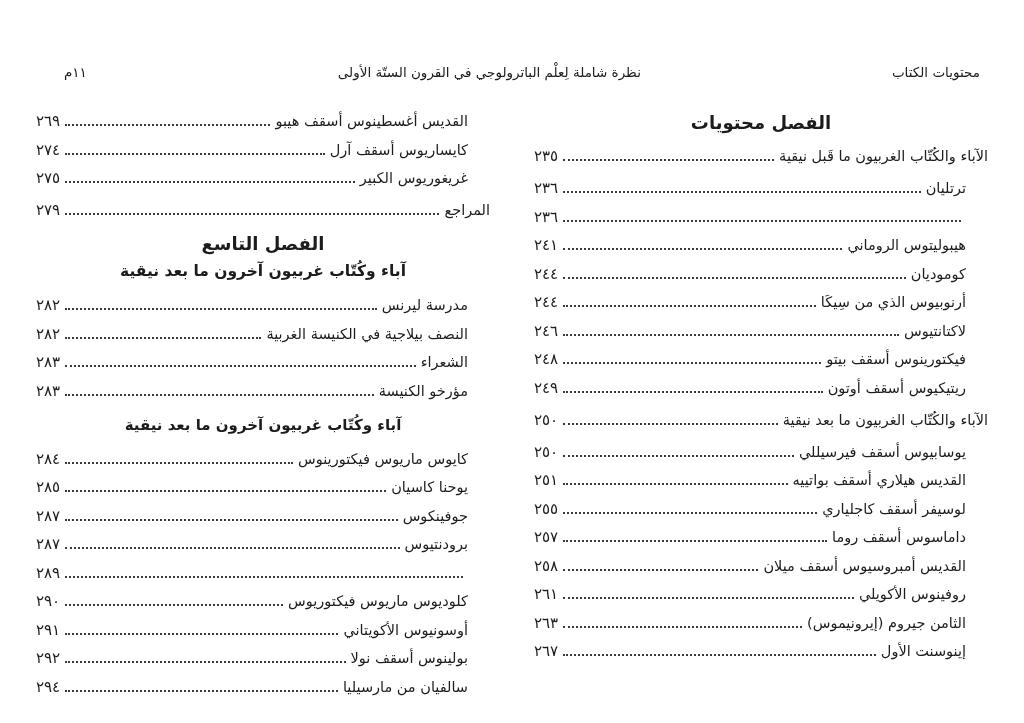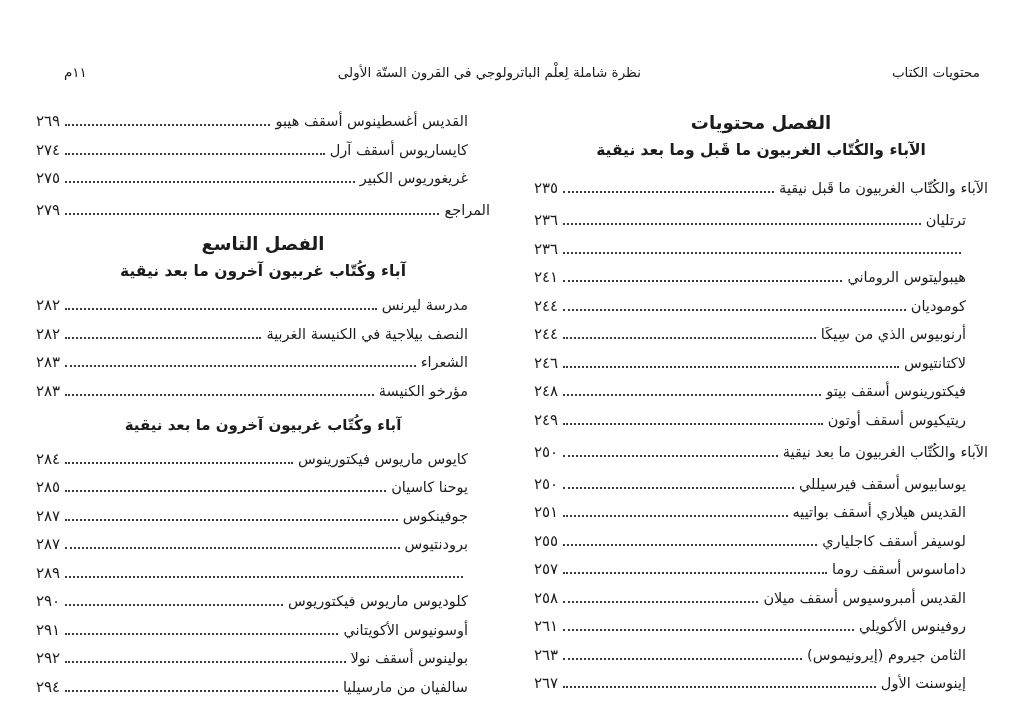--- a/index.html
+++ b/index.html
@@ -42,21 +42,20 @@
   <div class="running-head">
     <span class="side">محتويات الكتاب</span>
     <span class="center">نظرة شاملة لِعلْم الباترولوجي في القرون الستّة الأولى</span>
     <span class="side">١١م</span>
   </div>
 
   <div class="columns">
 
     <div class="col col-right">
       <div class="chapter-title">الفصل محتويات</div>
-      <div class="chapter-subtitle">الآباء والكُتّاب الغربيون ما قَبل وما بعد نيقية</div>
       <div>
           <div class="toc-row section">
             <span class="toc-title">الآباء والكُتّاب الغربيون ما قَبل نيقية</span>
             <span class="leader"></span>
             <span class="toc-page">٢٣٥</span>
           </div>
           <div class="toc-row indent">
             <span class="toc-title">ترتليان</span>
             <span class="leader"></span>
             <span class="toc-page">٢٣٦</span>

